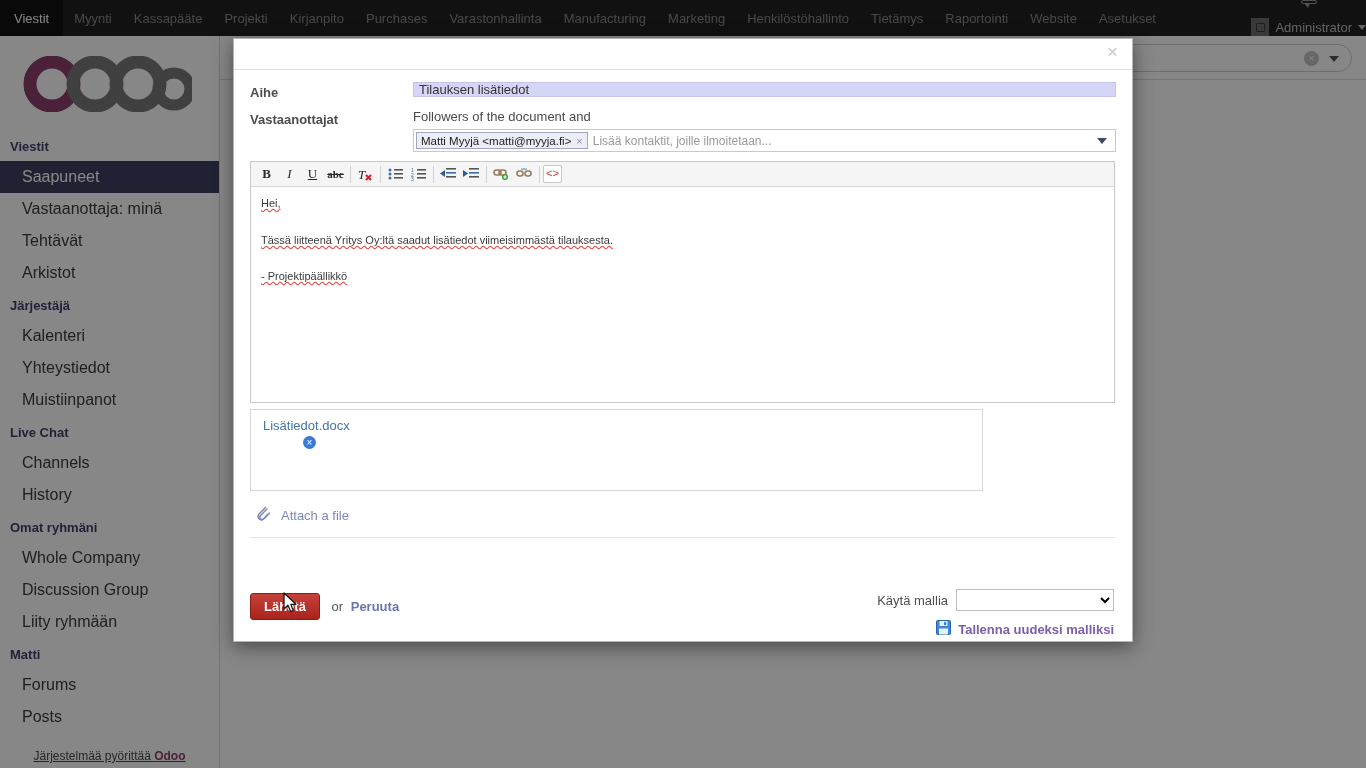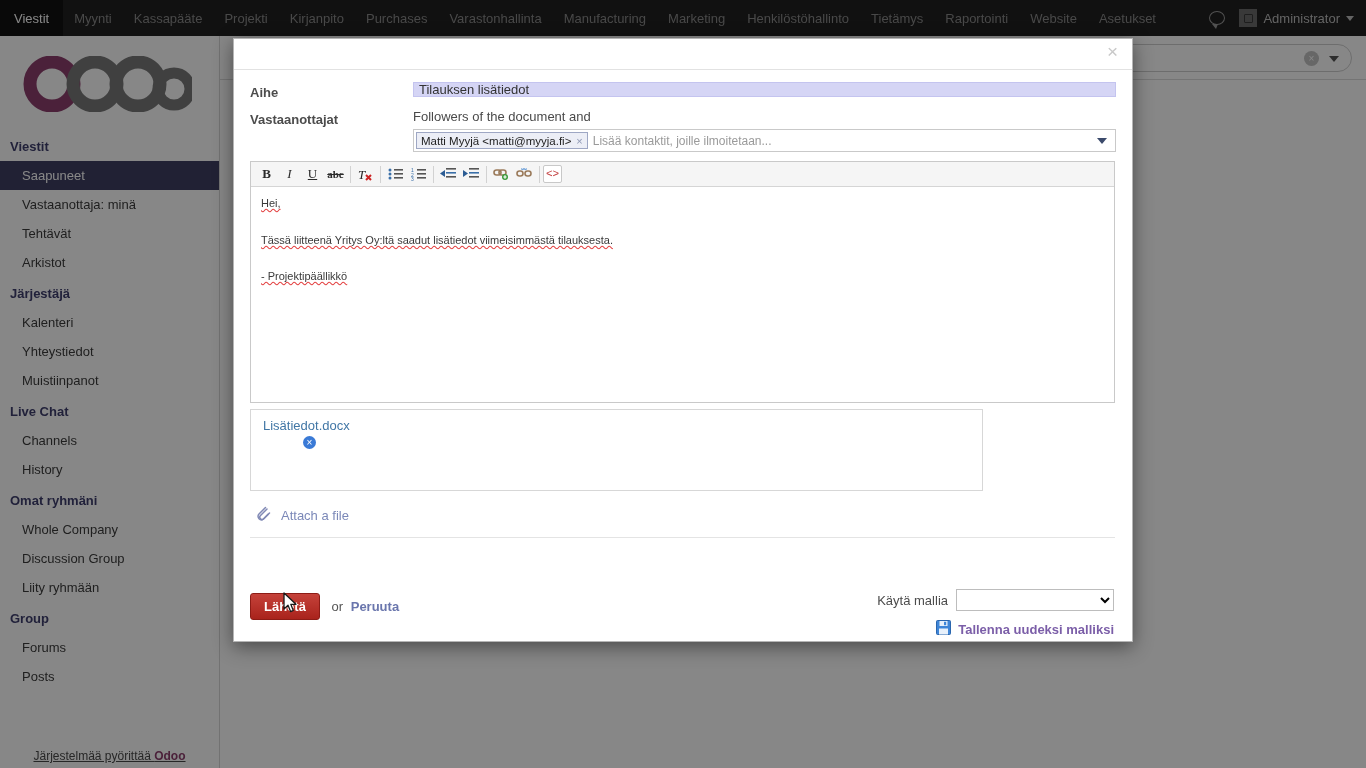--- a/index.html
+++ b/index.html
@@ -32,22 +32,22 @@
     display: flex; align-items: center;
     padding: 0 11px;
     color: #8a8a8a;
     font-size: 13px;
     white-space: nowrap;
     cursor: pointer;
   }
   #topbar .spacer { flex: 1 1 auto; }
   #topbar .right-zone {
     display: flex; align-items: center;
-    padding-right: 12px;
     gap: 14px;
+    flex-direction: column;
   }
   .chat-bubble-icon {
     width: 16px; height: 14px;
     border: 1.6px solid #9a9a9a;
     border-radius: 8px/7px;
     position: relative;
     cursor: pointer;
   }
   .chat-bubble-icon:after {
     content: "";
@@ -93,21 +93,21 @@
     height: 94px;
   }
   .odoo-logo svg { display: block; }
   .side-head {
     color: #3f3f6e; font-weight: bold; font-size: 13px;
     padding: 9px 0 7px 10px;
   }
   .side-link {
     display: block;
     padding: 7px 12px 7px 22px;
-    color: #3c3c3c; font-size: 13px;
+    color: #3c3c3c; font-size: 16px;
     text-decoration: none;
     cursor: pointer;
   }
   .side-link.active {
     background: #3f3f63;
     color: #ffffff;
   }
   .side-footer {
     position: absolute; bottom: 0; left: 0;
     width: 219px;
@@ -410,21 +410,21 @@
 
     <div class="side-head">Live Chat</div>
     <a class="side-link">Channels</a>
     <a class="side-link">History</a>
 
     <div class="side-head">Omat ryhmäni</div>
     <a class="side-link">Whole Company</a>
     <a class="side-link">Discussion Group</a>
     <a class="side-link">Liity ryhmään</a>
 
-    <div class="side-head">Group</div>
+    <div class="side-head">Matti</div>
     <a class="side-link">Forums</a>
     <a class="side-link">Posts</a>
 
     <div class="side-footer">
       <span>Järjestelmää pyörittää </span><b>Odoo</b>
     </div>
   </div>
 
   <div id="content-area">
     <div id="content-head">

